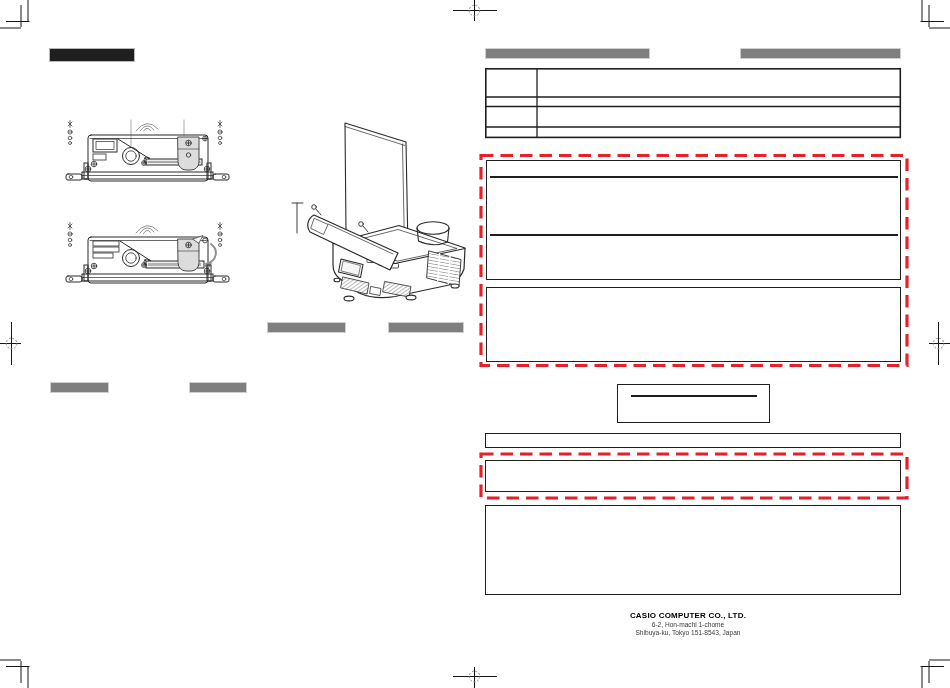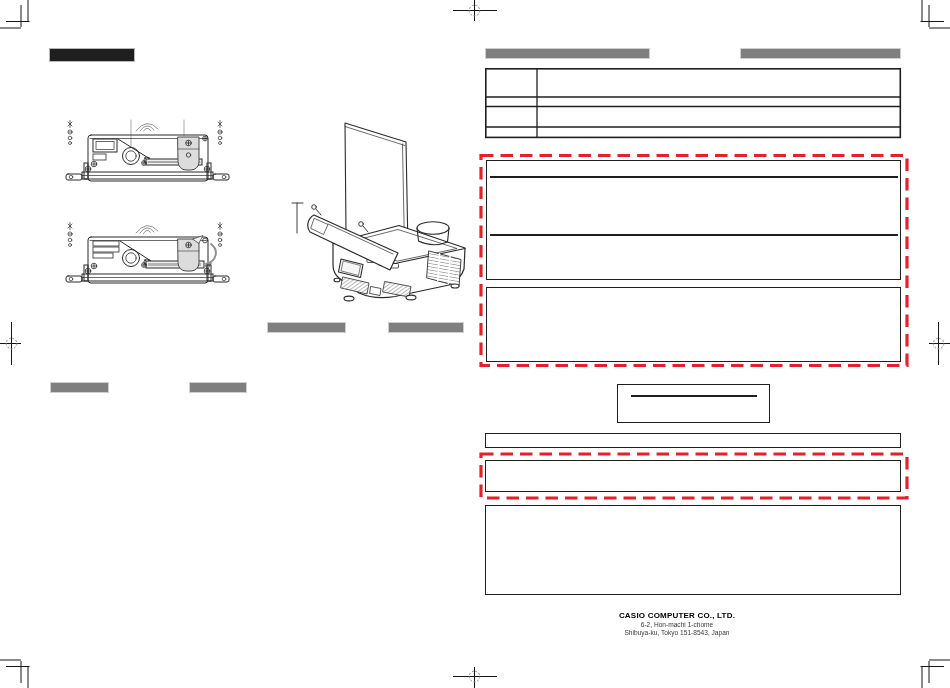--- a/index.html
+++ b/index.html
@@ -316,19 +316,19 @@
 
   <div class="abs bx" style="left:485px;top:433px;width:416px;height:15px"></div>
 
   <svg class="abs red-dash" style="left:477px;top:450px" width="434" height="52">
     <rect x="4" y="4" width="426" height="44"></rect>
   </svg>
   <div class="abs bx" style="left:485px;top:460px;width:416px;height:32px"></div>
 
   <div class="abs bx" style="left:485px;top:505px;width:416px;height:90px"></div>
 
-  <div class="abs footer" style="left:469px;top:611px;width:416px">
+  <div class="abs footer" style="left:480px;top:611px;width:416px">
     <div class="co">CASIO COMPUTER CO., LTD.</div>
     <div class="ad">6-2, Hon-machi 1-chome</div>
     <div class="ad">Shibuya-ku, Tokyo 151-8543, Japan</div>
   </div>
 
 </div>
 
 </body></html>

